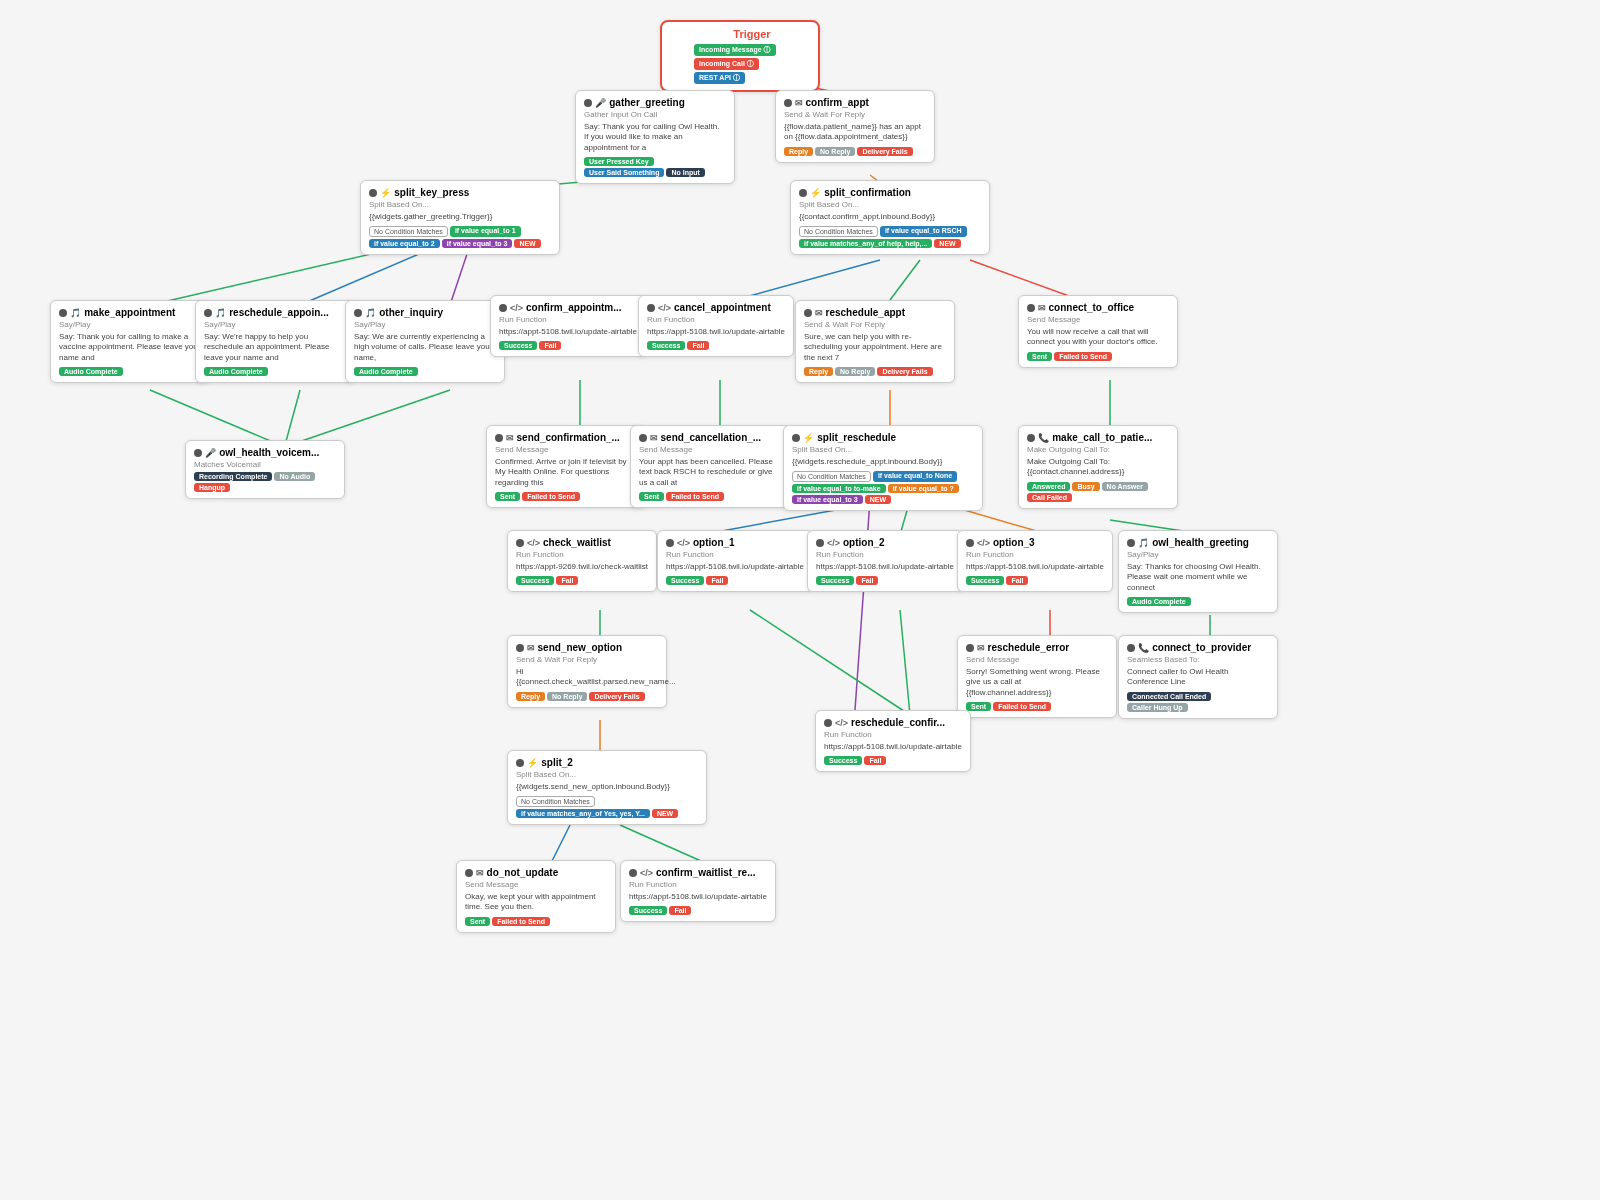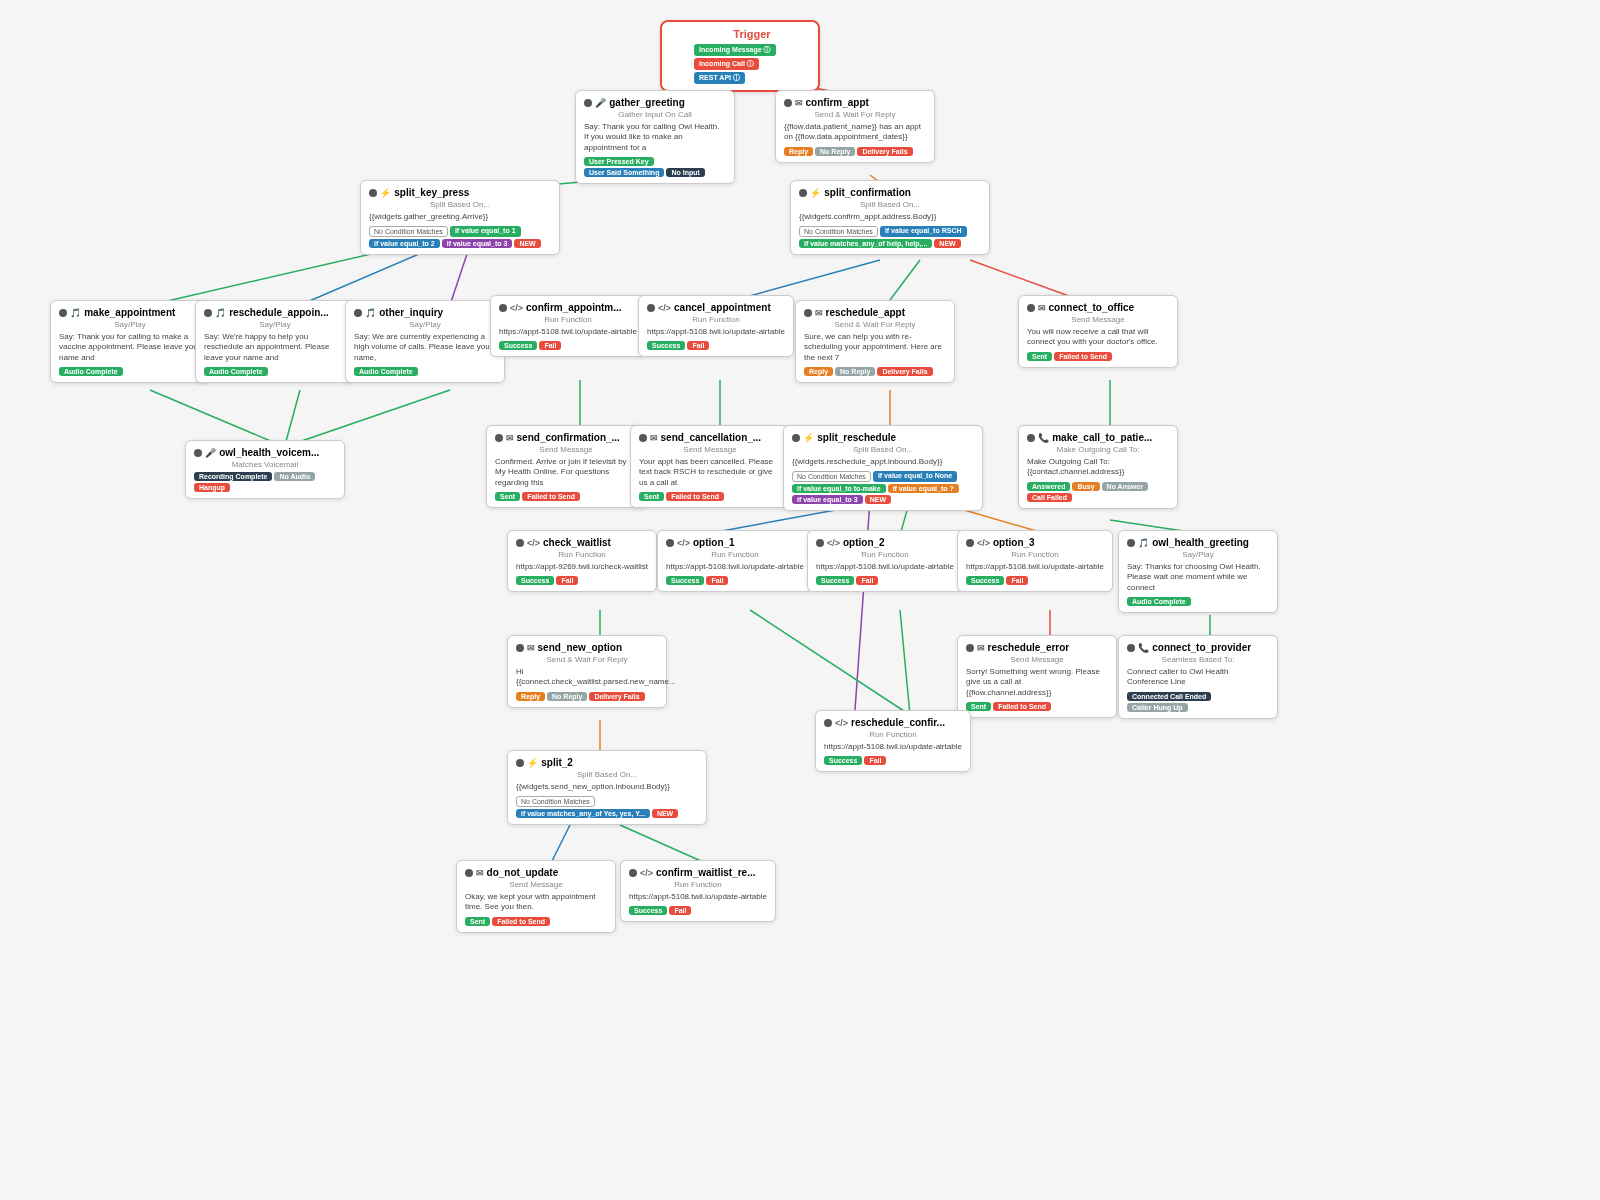--- a/index.html
+++ b/index.html
@@ -39,21 +39,21 @@
       font-weight: bold;
       font-size: 10px;
       display: flex;
       align-items: center;
       gap: 3px;
       margin-bottom: 2px;
     }
     .node-subtitle {
       font-size: 8px;
       color: #888;
-      text-align: center;
+      text-align: left;
       margin-bottom: 3px;
     }
     .node-body {
       font-size: 8px;
       color: #444;
       margin-bottom: 4px;
       line-height: 1.3;
     }
     .node-badges {
       display: flex;
@@ -213,38 +213,38 @@
     </div>
   </div>
 
   <div class="node" style="left:340px; top:170px; max-width:200px;">
     <div class="node-title">
       <span class="dot"></span>
       <span class="icon-split">⚡</span>
       <span>split_key_press</span>
     </div>
     <div class="node-subtitle">Split Based On...</div>
-    <div class="node-body">{{widgets.gather_greeting.Arrive}}</div>
+    <div class="node-body">{{widgets.gather_greeting.Trigger}}</div>
     <div class="node-badges">
       <span class="badge-outline-gray">No Condition Matches</span>
       <span class="badge badge-green">if value equal_to 1</span>
       <span class="badge badge-blue">if value equal_to 2</span>
       <span class="badge badge-purple">if value equal_to 3</span>
       <span class="badge badge-new">NEW</span>
     </div>
   </div>
 
   <div class="node" style="left:770px; top:170px; max-width:200px;">
     <div class="node-title">
       <span class="dot"></span>
       <span class="icon-split">⚡</span>
       <span>split_confirmation</span>
     </div>
     <div class="node-subtitle">Split Based On...</div>
-    <div class="node-body">{{widgets.confirm_appt.address.Body}}</div>
+    <div class="node-body">{{contact.confirm_appt.inbound.Body}}</div>
     <div class="node-badges">
       <span class="badge-outline-gray">No Condition Matches</span>
       <span class="badge badge-blue">if value equal_to RSCH</span>
       <span class="badge badge-green">if value matches_any_of help, help,...</span>
       <span class="badge badge-new">NEW</span>
     </div>
   </div>
 
   <div class="node" style="left:30px; top:290px;">
     <div class="node-title">

